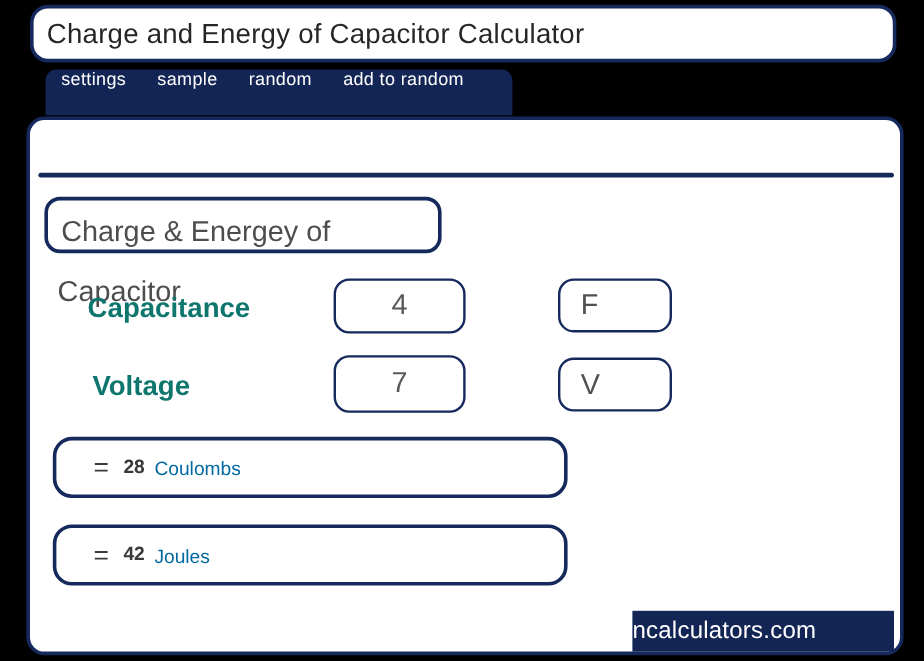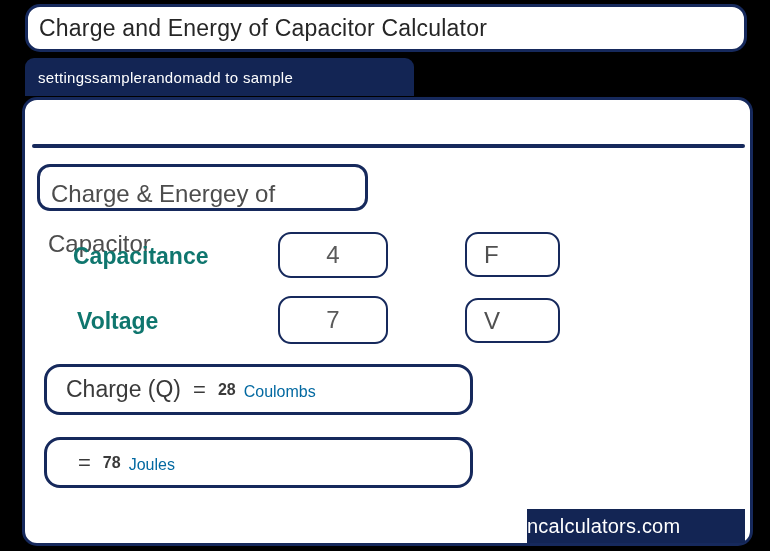--- a/index.html
+++ b/index.html
@@ -11,24 +11,24 @@
     padding-left: 44px;
   }
   .title-bar {
     position: absolute; left: 25px; top: 4px; width: 722px; height: 48px;
     background: #fff; border: 3px solid var(--navy, #16295c);
     border-radius: 15px; box-sizing: border-box;
     display: flex; align-items: center; padding-left: 11px;
   }
   .title-bar .title-text { font-size: 23px; color: #262626; letter-spacing: .2px; white-space: nowrap; }
   .menu-bar {
-    position: absolute; left: 25px; top: 58px; width: 389px; height: 38px;
+    position: absolute; left: 38px; top: 58px; width: 389px; height: 38px;
     background: var(--menu, #132554); border-radius: 9px 9px 0 0;
-    box-sizing: border-box; display: flex; align-items: center;
-    padding: 0 13px; 
+    box-sizing: border-box; display: flex; align-items: flex-start;
+    padding: 0 13px; column-gap: 26px;
   }
   .menu-item { color: #fff; font-size: 15px; font-weight: 500; letter-spacing: .3px; cursor: pointer; white-space: nowrap; }
   .panel {
     position: absolute; left: 22px; top: 97px; width: 731px; height: 449px;
     background: #fff; border: 3px solid var(--navy, #16295c);
     border-radius: 15px; box-sizing: border-box;
   }
   .category { position: absolute; left: 15px; top: 11px; font-size: 23px; color: #3f3f3f; letter-spacing: .5px; }
   .category-underline {
     position: absolute; left: 7px; top: 44px; width: 713px; height: 4px;
@@ -84,21 +84,21 @@
 <div class="stage">
 
   <div class="title-bar">
     <span class="title-text">Charge and Energy of Capacitor Calculator</span>
   </div>
 
   <div class="menu-bar">
     <span class="menu-item">settings</span>
     <span class="menu-item">sample</span>
     <span class="menu-item">random</span>
-    <span class="menu-item">add to sample</span>
+    <span class="menu-item">add to random</span>
   </div>
 
   <div class="panel">
 
     <div class="category-underline"></div>
 
     <div class="heading-box">
       <span class="heading-line1">Charge &amp; Energey of</span>
     </div>
     <span class="heading-line2">Capacitor</span>
@@ -113,29 +113,28 @@
 
     <span class="field-label label-voltage">Voltage</span>
     <div class="input-box input-voltage">
       <span class="input-value">7</span>
     </div>
     <div class="unit-box unit-voltage">
       <span class="unit-value">V</span>
     </div>
 
     <div class="result-box result-charge">
-      <span class="result-label">Charge (Q)</span>
       <span class="result-eq">=</span>
       <span class="result-value">28</span>
       <span class="result-unit">Coulombs</span>
     </div>
 
     <div class="result-box result-energy">
       <span class="result-eq">=</span>
-      <span class="result-value">78</span>
+      <span class="result-value">42</span>
       <span class="result-unit">Joules</span>
     </div>
 
   </div>
 
   <div class="brand-badge">
     <span class="brand-text">ncalculators.com</span>
   </div>
 
 </div>

